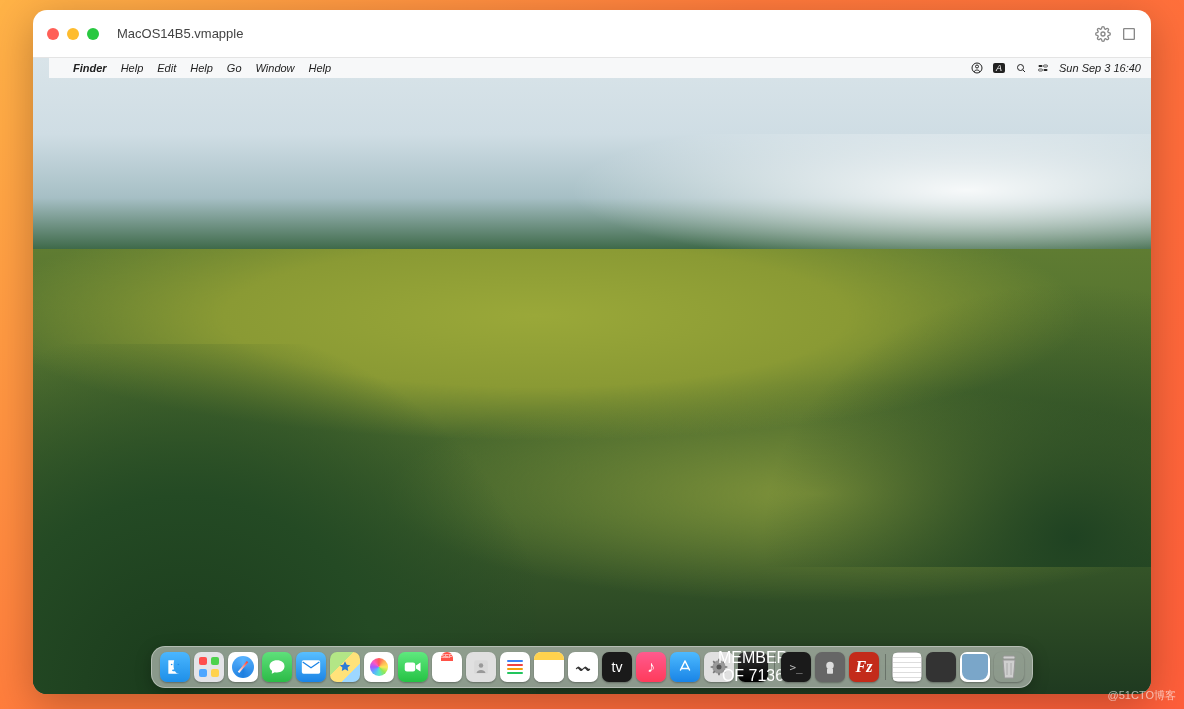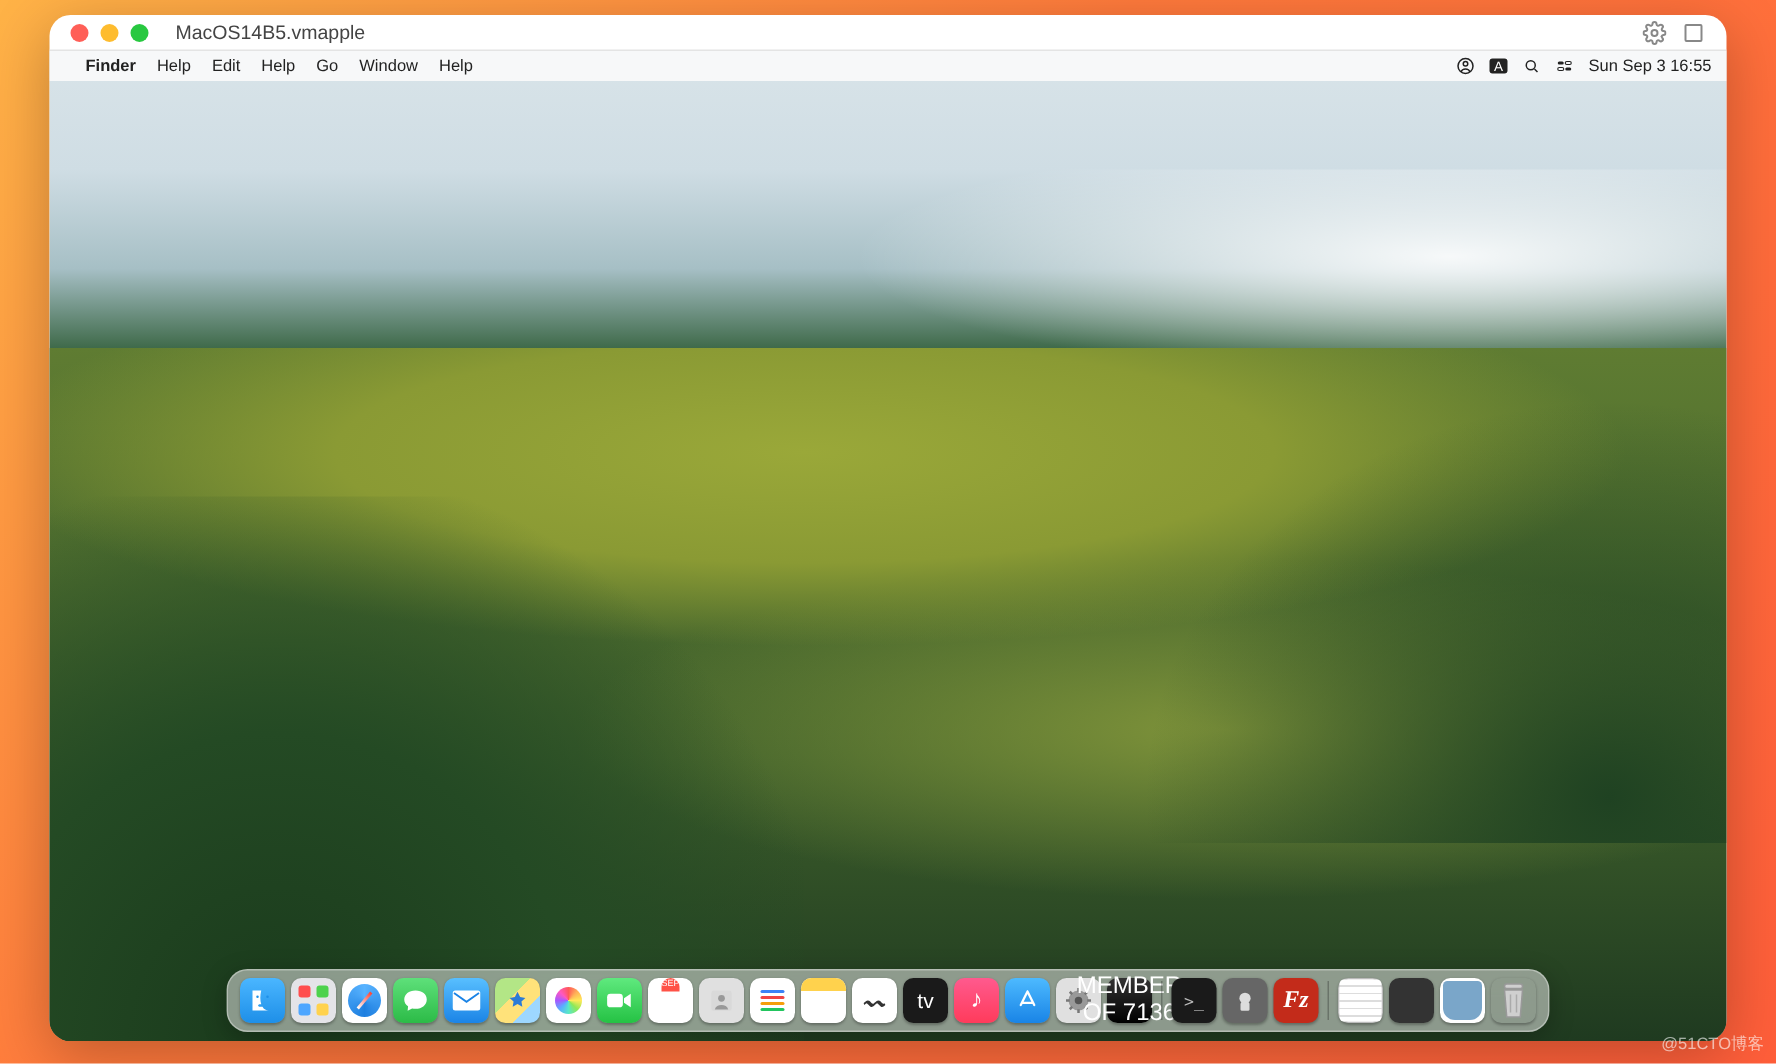--- a/index.html
+++ b/index.html
@@ -8,21 +8,21 @@
   font-family: -apple-system, "Helvetica Neue", Arial, sans-serif;
   background: linear-gradient(135deg, #ffb347 0%, #ff7a3c 40%, #ff5e3a 100%);
   position: relative; overflow: hidden;
 }
 .outer-window {
   position: absolute; left: 33px; top: 10px; width: 1118px; height: 684px;
   background: #fff; border-radius: 14px; box-shadow: 0 10px 40px rgba(0,0,0,.25);
   display: flex; flex-direction: column; overflow: hidden;
 }
 .titlebar {
-  height: 24px; display: flex; align-items: center; padding: 0 14px;
+  height: 48px; display: flex; align-items: center; padding: 0 14px;
   border-bottom: 1px solid #e4e4e4; gap: 8px;
 }
 .traffic { display: flex; gap: 8px; align-items: center; }
 .dot { width: 12px; height: 12px; border-radius: 50%; }
 .dot.red { background: #ff5f57; }
 .dot.yellow { background: #febc2e; }
 .dot.green { background: #28c840; }
 .titlebar .title { font-size: 13px; color: #444; margin-left: 10px; flex: 1; }
 .titlebar-right { display: flex; gap: 10px; align-items: center; color: #888; }
 .gear-icon, .maximize-icon { width: 16px; height: 16px; }
@@ -51,23 +51,23 @@
 .vm-screen .trees-left {
   position: absolute; left: 0; bottom: 0; width: 45%; height: 55%;
   background: radial-gradient(ellipse at 30% 100%, #1a3a1c 0%, #244a24 40%, rgba(0,0,0,0) 75%);
 }
 .vm-screen .trees-right {
   position: absolute; right: 0; bottom: 20%; width: 35%; height: 45%;
   background: radial-gradient(ellipse at 80% 90%, #1f4222 0%, rgba(0,0,0,0) 70%);
 }
 
 .menubar {
-  position: absolute; top: 0; left: 0; right: 0; height: 20px;
+  position: absolute; top: 0; left: 16px; right: 0; height: 20px;
   background: rgba(250,250,250,.92); display: flex; align-items: center;
-  font-size: 11px; padding: 0 10px; gap: 14px; color: #222;
+  font-size: 11px; padding: 0 10px; gap: 14px; color: #222; font-style: italic;
 }
 .menubar .apple { font-size: 12px; }
 .menubar .app-name { font-weight: 600; }
 .menubar .spacer { flex: 1; }
 .menubar .status { display: flex; gap: 10px; align-items: center; }
 .menubar .status .lang { background: #222; color: #fff; padding: 0 3px; border-radius: 2px; font-size: 9px; }
 .menubar .status svg { width: 12px; height: 12px; }
 .menubar .dt { font-size: 11px; }
 
 .dock-wrap {
@@ -187,21 +187,21 @@
         <svg viewBox="0 0 24 24" fill="none" stroke="#222" stroke-width="2">
             <circle cx="11" cy="11" r="6"></circle>
             <path d="M20 20l-4-4"></path>
           </svg>
         <svg viewBox="0 0 24 24" fill="#222">
             <rect x="3" y="6" width="8" height="4" rx="2"></rect>
             <rect x="13" y="6" width="8" height="4" rx="2" fill="none" stroke="#222" stroke-width="1.5"></rect>
             <rect x="3" y="14" width="8" height="4" rx="2" fill="none" stroke="#222" stroke-width="1.5"></rect>
             <rect x="13" y="14" width="8" height="4" rx="2"></rect>
           </svg>
-        <span class="dt">Sun Sep 3  16:55</span>
+        <span class="dt">Sun Sep 3  16:40</span>
       </div>
     </div>
 
     <div class="dock-wrap">
       <div class="dock" id="dock">
           <div class="app finder" title="Finder">
             <svg width="20" height="20" viewBox="0 0 24 24">
               <path fill="#fff" d="M4 4h7c-1 4-1 8 0 11h-1c-2 0-2 2 0 2h2c1 2 3 3 5 3H4z"></path>
               <circle cx="8" cy="9" r="1" fill="#1e8fe8"></circle>
               <circle cx="16" cy="9" r="1" fill="#1e8fe8"></circle>

